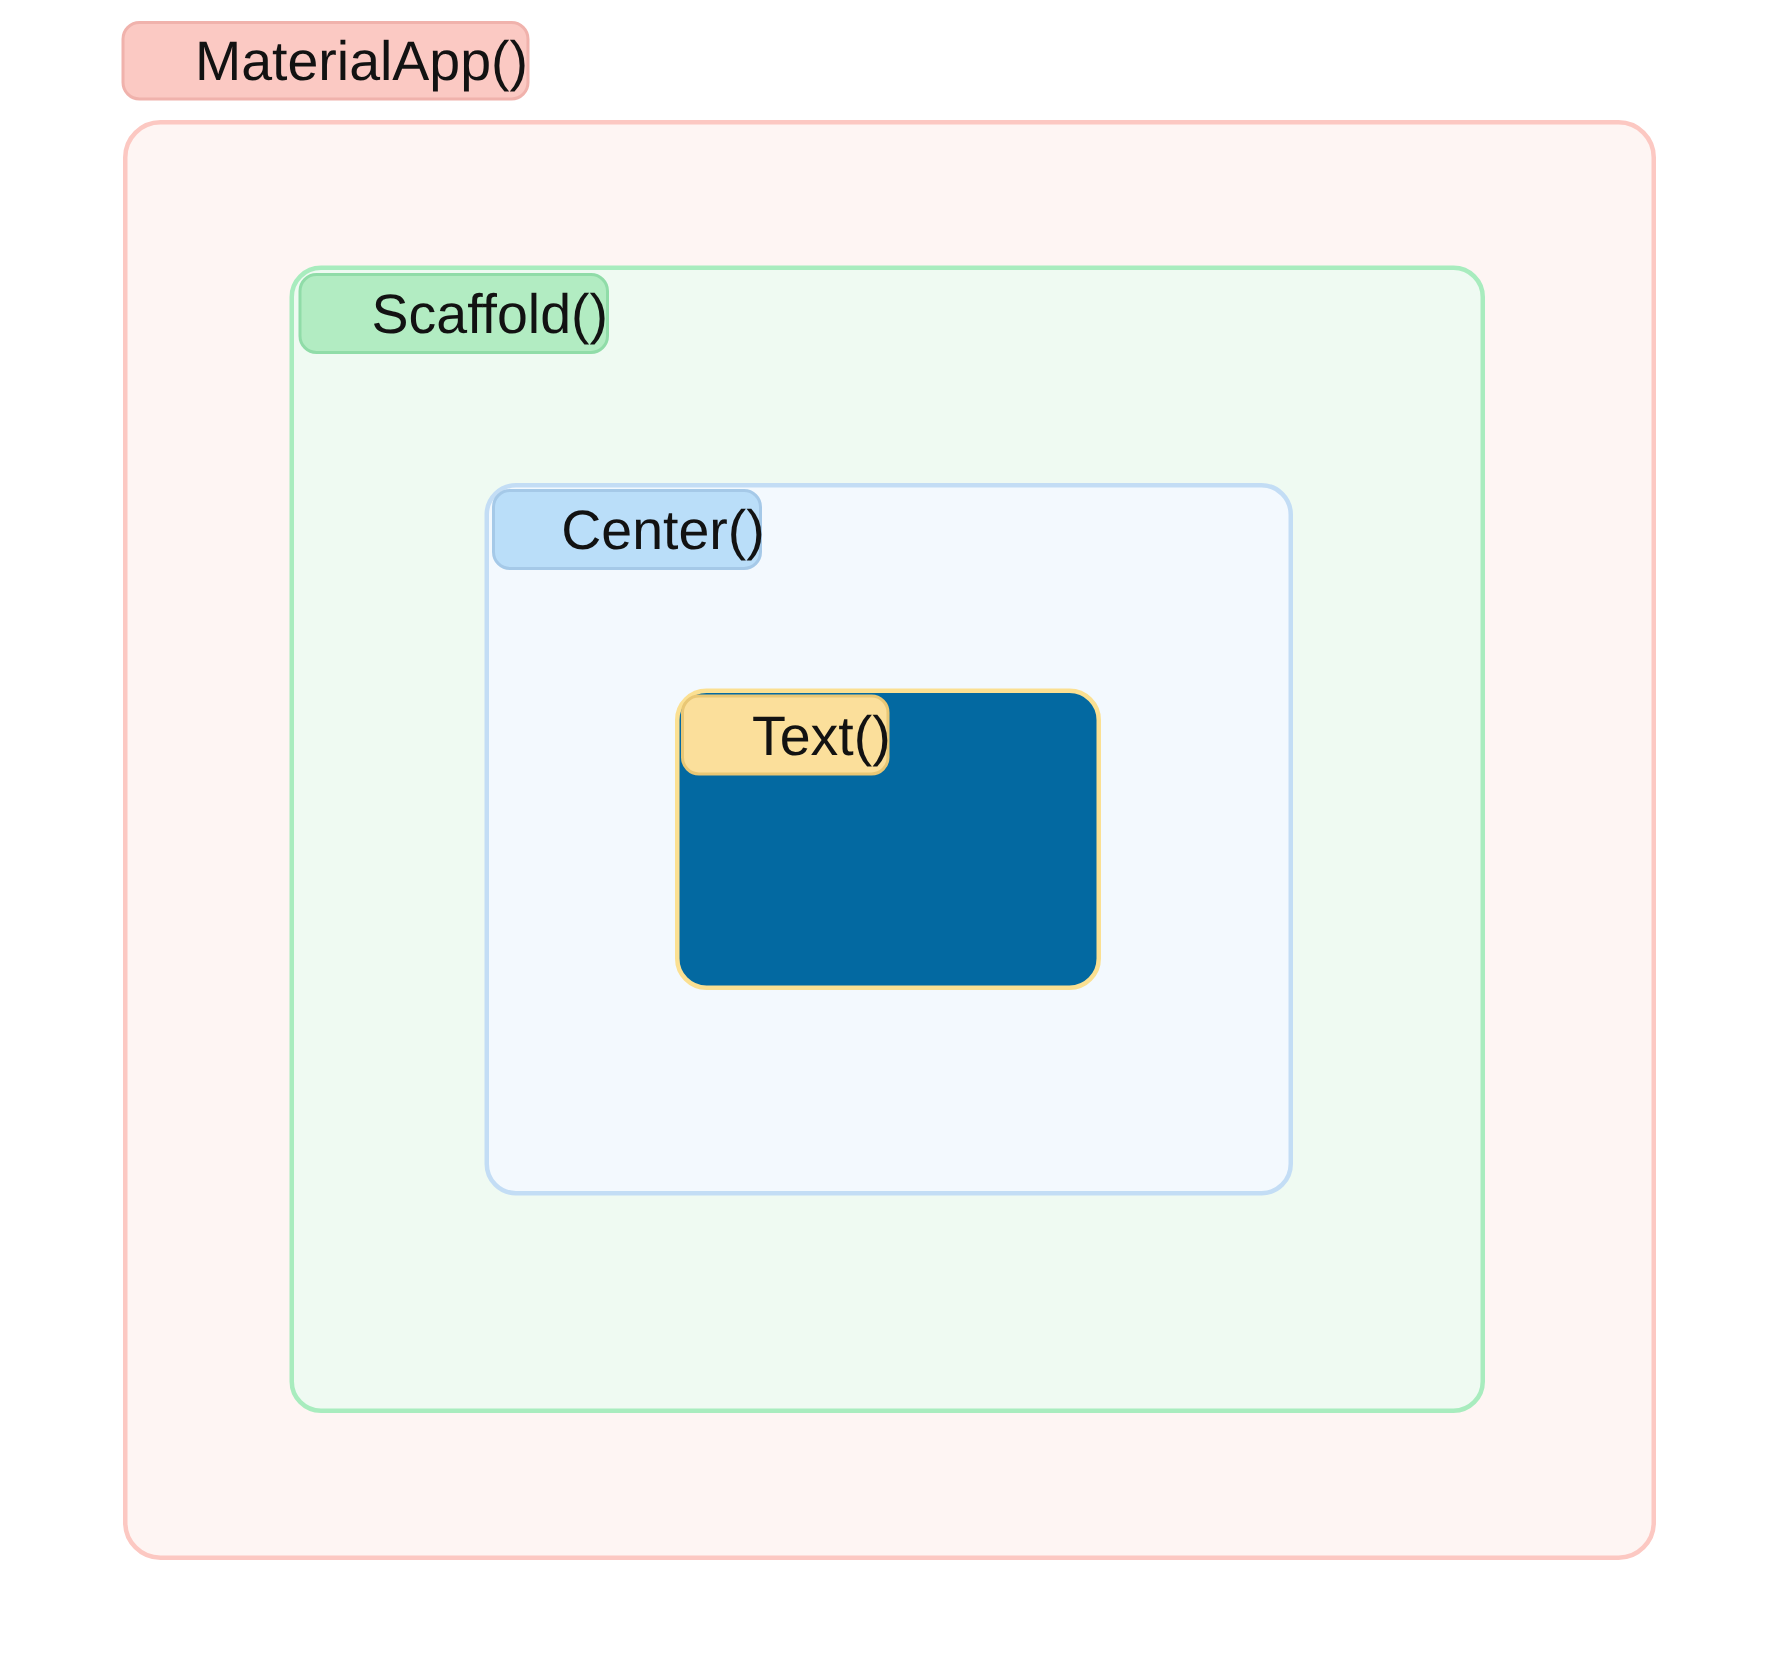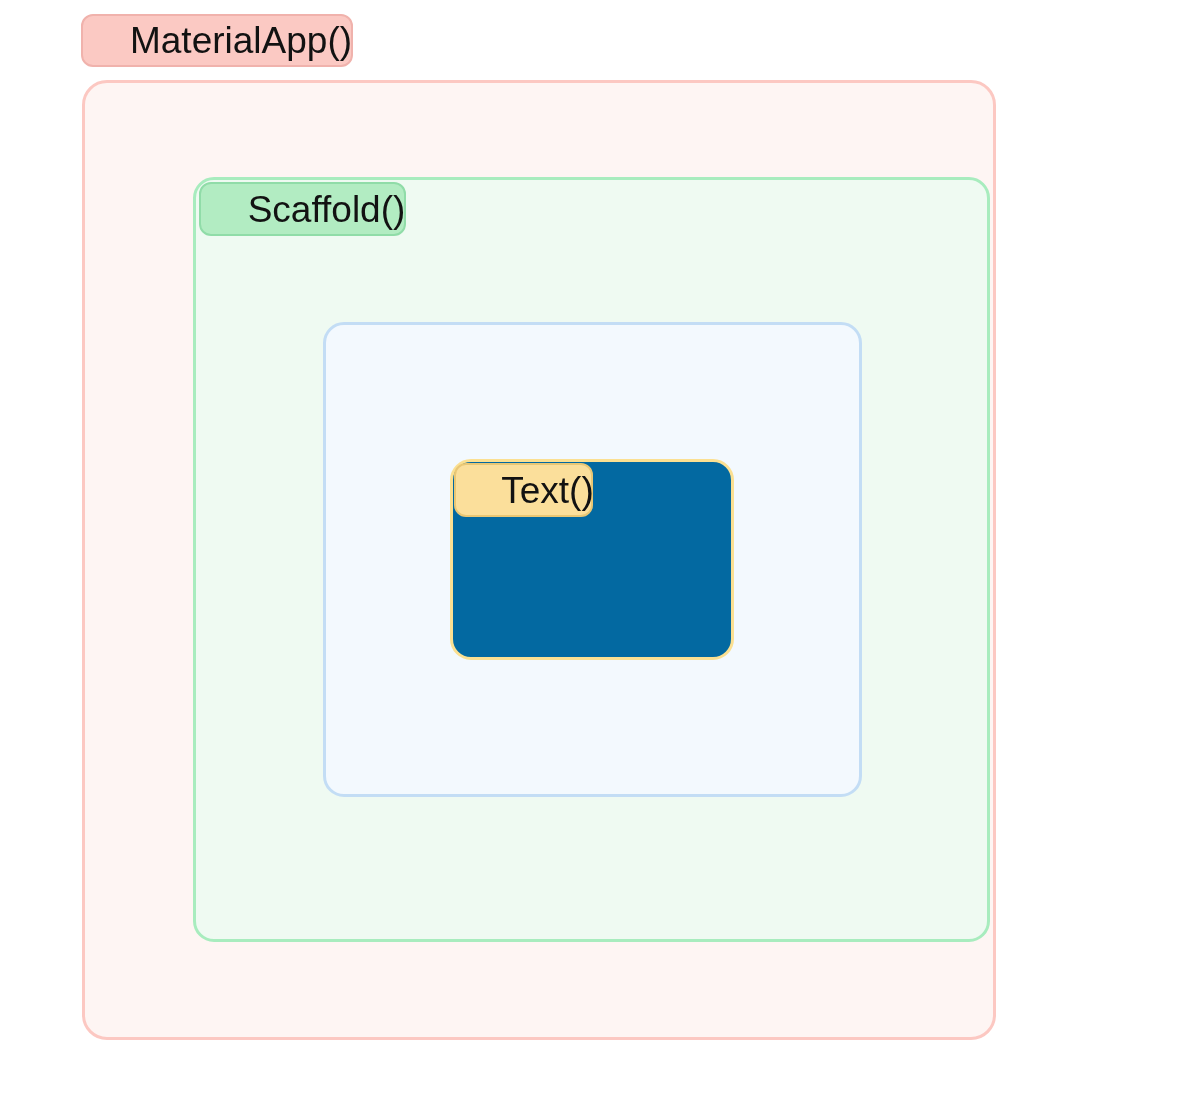--- a/index.html
+++ b/index.html
@@ -38,21 +38,21 @@
     padding-left: 48px;
   }
 
   
   .pill--materialapp {
     left: 81px; top: 14px; width: 272px; height: 53px;
     background: #fbc9c3;
     border-color: #f0b2ac;
   }
   .box--materialapp {
-    left: 82px; top: 80px; width: 914px; height: 960px;
+    left: 82px; top: 80px; width: 1022px; height: 960px;
     background: #fef5f3;
     border: 3px solid #fcc8c2;
     border-radius: 25px;
   }
 
   
   .box--scaffold {
     left: 108px; top: 94px; width: 797px; height: 765px;
     background: #effaf2;
     border: 3px solid #a8ecbe;
@@ -98,20 +98,21 @@
   <div class="pill pill--materialapp">MaterialApp()</div>
 
   <div class="box box--materialapp">
 
     <div class="box box--scaffold">
 
       <div class="pill pill--scaffold">Scaffold()</div>
 
       <div class="box box--center">
 
+        <div class="pill pill--center">Center()</div>
 
         <div class="box box--text">
 
           <div class="pill pill--text">Text()</div>
         </div>
 
       </div>
     </div>
   </div>
 </div>

